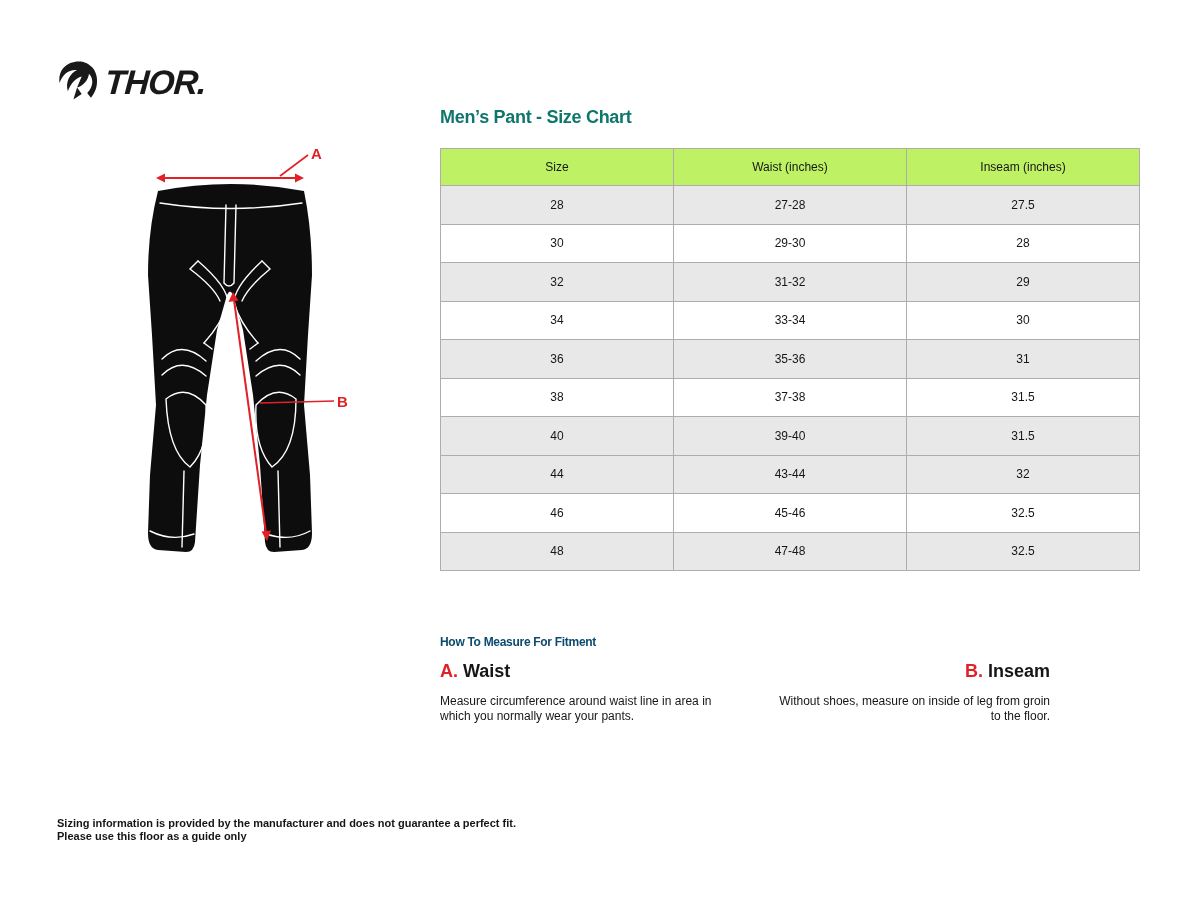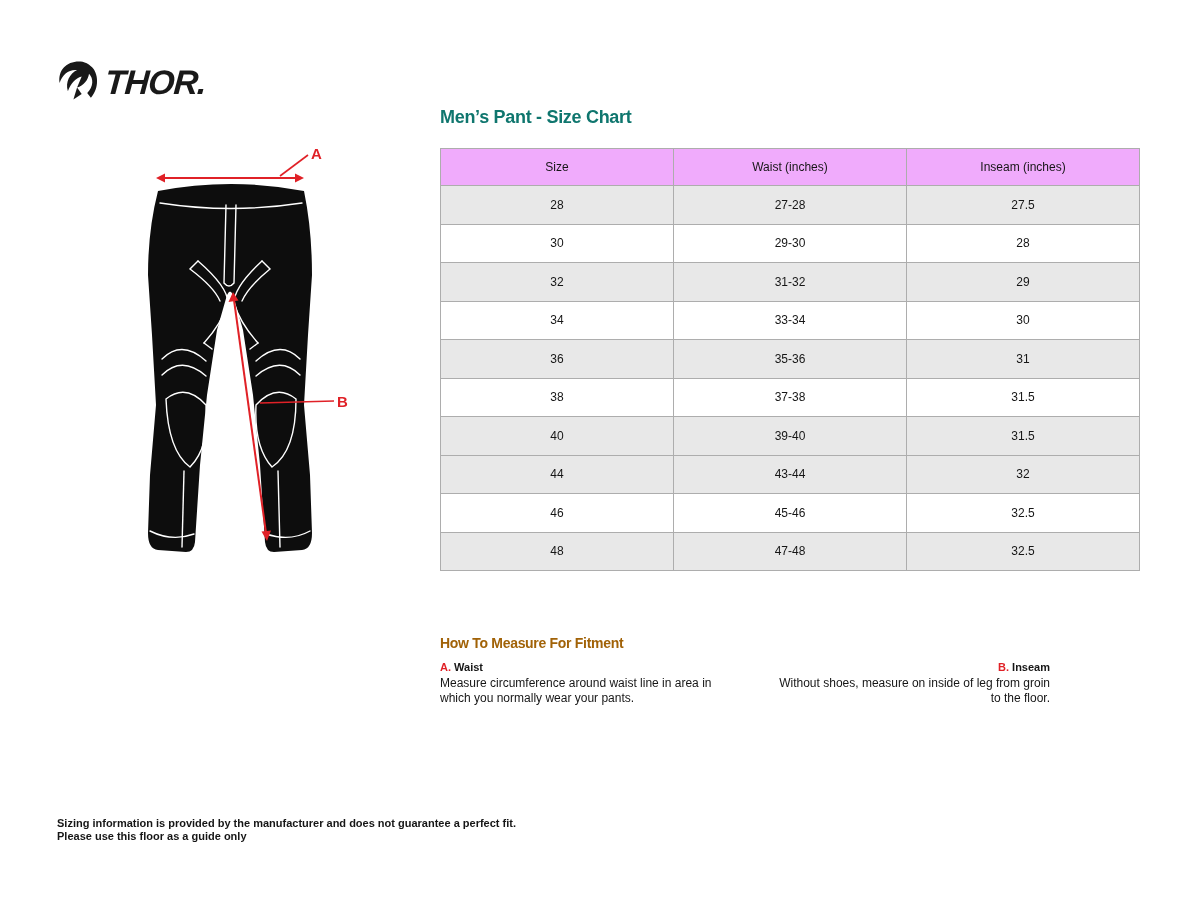--- a/index.html
+++ b/index.html
@@ -26,35 +26,35 @@
     letter-spacing: -0.3px; color: #0f766e;
   }
   table.size-table {
     position: absolute; left: 440px; top: 148px; width: 700px;
     border-collapse: collapse; table-layout: fixed;
   }
   .size-table th, .size-table td {
     border: 1px solid #adadad; text-align: center; vertical-align: middle;
     font-size: 12px; color: #161616; font-weight: 400;
   }
-  .size-table th { height: 37px; background: #f0abfc; }
+  .size-table th { height: 37px; background: #bef264; }
   .size-table td { height: 38.5px; background: #ffffff; margin-left: 13px; }
   .size-table tr.alt td { background: #e8e8e8; }
 
   
   .howto-title {
-    position: absolute; left: 440px; top: 635px; font-size: 14px; font-weight: 700;
-    letter-spacing: -0.3px; color: #a16207;
+    position: absolute; left: 440px; top: 635px; font-size: 12px; font-weight: 700;
+    letter-spacing: -0.3px; color: #0c4a6e;
   }
   .measure-item { position: absolute; top: 661px; }
   .measure-item.a { left: 440px; width: 300px; }
   .measure-item.b { left: 770px; width: 280px; text-align: right; }
-  .measure-head { font-size: 11px; font-weight: 700; color: #161616; }
+  .measure-head { font-size: 18px; font-weight: 700; color: #161616; }
   .measure-letter { color: #e02127; font-weight: 700; }
-  .measure-desc { margin-top: 3px; font-size: 12px; line-height: 14.5px; color: #161616; }
+  .measure-desc { margin-top: 12px; font-size: 12px; line-height: 14.5px; color: #161616; }
 
   
   .disclaimer {
     position: absolute; left: 57px; top: 817px; font-size: 11px; font-weight: 700;
     line-height: 12.5px; color: #161616;
   }
 </style>
 </head>
 <body>
 

